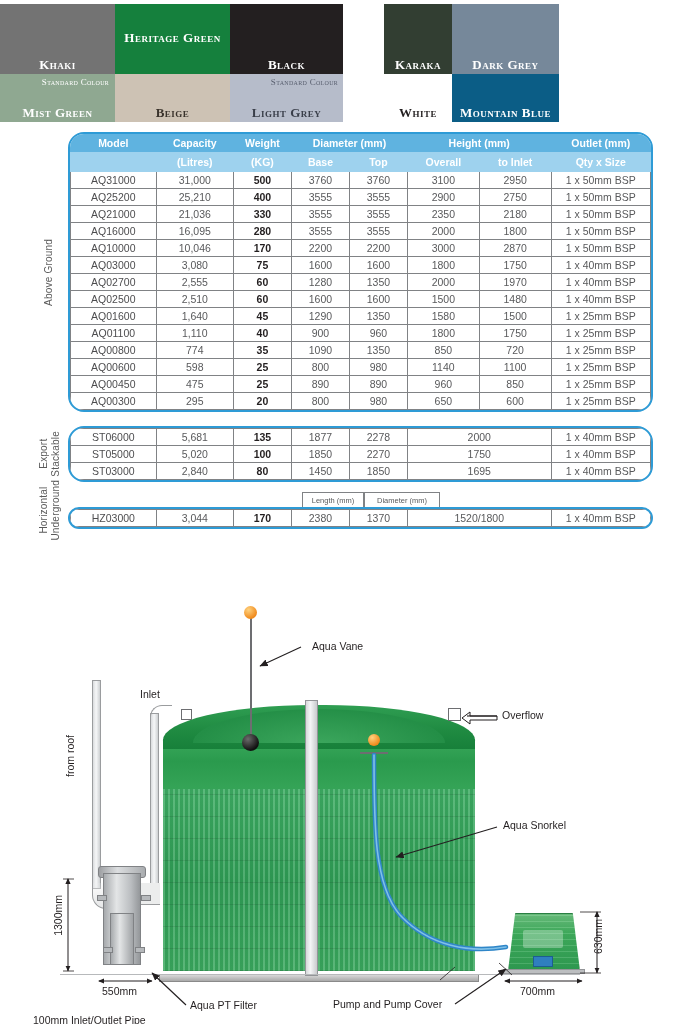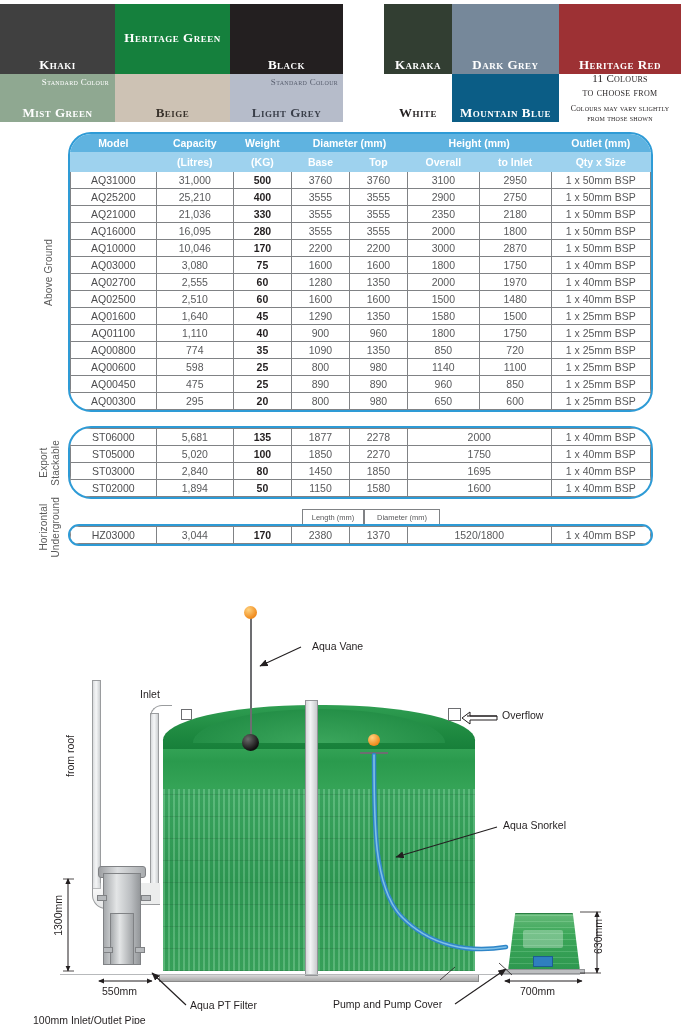--- a/index.html
+++ b/index.html
@@ -75,21 +75,21 @@
     letter-spacing:.2px;
     text-align:center;
     line-height:1.15;
     white-space:pre-line;
   }
 
   .tbl-wrap {
     margin-left:68px;
     width:585px;
     border:2px solid #2e9bd6;
-    border-radius:23px;
+    border-radius:16px;
     overflow:hidden;
     background:#fff;
   }
   table.spec { border-collapse:collapse; width:100%; table-layout:fixed; }
   table.spec td, table.spec th {
     border:1px solid #808285;
     font-size:10.5px;
     text-align:center;
     color:#58595b;
     padding:0;
@@ -296,21 +296,21 @@
   .ground {
     position:absolute; left:60px; top:379px; width:520px; height:1px;
     background:#b7b9bb;
   }
 </style>
 </head>
 <body>
 
 <div id="colour-block">
     <div class="swatch-col" style="width: 115px;">
-      <div class="sw" style="height: 70px; background: #404040;">
+      <div class="sw" style="height: 70px; background: #737373;">
         <div class="sw-name" style="color: rgb(255, 255, 255); font-size: 13px;">Khaki</div>
       </div>
       <div class="sw" style="height: 48px; background: rgb(143, 168, 145);">
         <div class="sw-std" style="color: rgb(255, 255, 255);">Standard Colour</div>
         <div class="sw-name" style="color: rgb(255, 255, 255); font-size: 13px;">Mist Green</div>
       </div>
     </div>
     <div class="swatch-col" style="width: 115px;">
       <div class="sw" style="height: 70px; background: #15803d; justify-content: center;">
         <div class="sw-name" style="color: rgb(255, 255, 255); font-size: 13px;">Heritage Green</div>
@@ -335,33 +335,20 @@
       <div class="sw" style="height: 48px; background: rgb(255, 255, 255);">
         <div class="sw-name" style="color: rgb(35, 31, 32); font-size: 13px;">White</div>
       </div>
     </div>
     <div class="swatch-col" style="width: 107px;">
       <div class="sw" style="height: 70px; background: rgb(118, 136, 154);">
         <div class="sw-name" style="color: rgb(255, 255, 255); font-size: 13px;">Dark Grey</div>
       </div>
       <div class="sw" style="height: 48px; background: rgb(11, 93, 134);">
         <div class="sw-name" style="color: rgb(255, 255, 255); font-size: 13px;">Mountain Blue</div>
-      </div>
-    </div>
-    <div class="swatch-col" style="width: 122px;">
-      <div class="sw" style="height: 70px; background: rgb(157, 49, 52);">
-        <div class="sw-name" style="color: rgb(255, 255, 255); font-size: 13px;">Heritage Red</div>
-      </div>
-      <div class="note-cell" style="height: 48px;">
-        <div class="note-big">11 Colours</div>
-        <div class="note-big">to choose from</div>
-        <div>
-          <div class="note-small">Colours may vary slightly</div>
-          <div class="note-small" style="margin-top: 0px;">from those shown</div>
-        </div>
       </div>
     </div>
   </div>
 
 <div id="spec-area">
     <div class="tbl-group" style="margin-bottom: 14px;">
       <div class="vlabel" style="left: 36px;">
         <span>Above Ground</span>
       </div>
       <div class="tbl-wrap">
@@ -577,29 +564,20 @@
               <td colspan="2">1750</td>
               <td>1 x 40mm BSP</td>
             </tr>
             <tr>
               <td class="mdl">ST03000</td>
               <td>2,840</td>
               <td class="wt">80</td>
               <td>1450</td>
               <td>1850</td>
               <td colspan="2">1695</td>
-              <td>1 x 40mm BSP</td>
-            </tr>
-            <tr>
-              <td class="mdl">ST02000</td>
-              <td>1,894</td>
-              <td class="wt">50</td>
-              <td>1150</td>
-              <td>1580</td>
-              <td colspan="2">1600</td>
               <td>1 x 40mm BSP</td>
             </tr>
           </tbody>
         </table>
       </div>
     </div>
     <div class="tbl-group">
       <div class="vlabel" style="left: 36px;">
         <span>Horizontal
 Underground</span>

